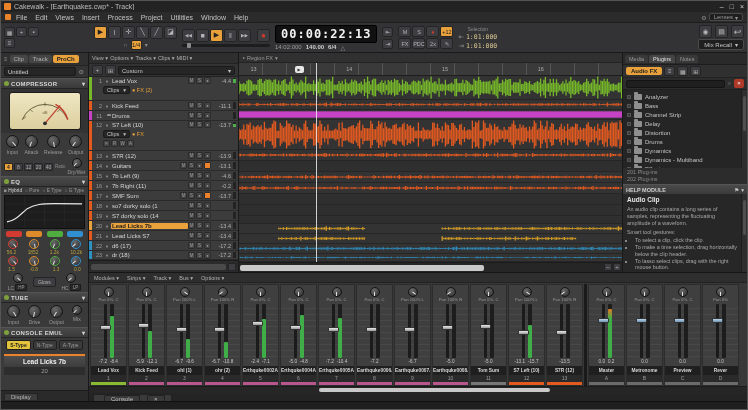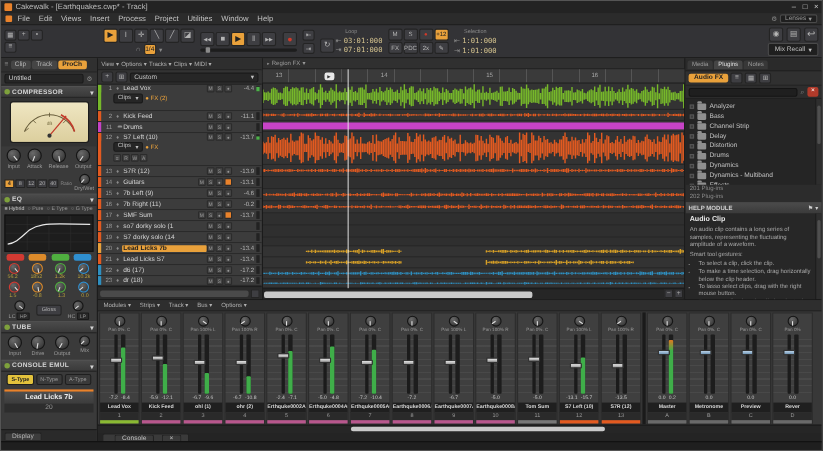--- a/index.html
+++ b/index.html
@@ -237,39 +237,32 @@
         <span class="tbtn act">▶</span>
         <span class="tbtn">‖</span>
         <span class="tbtn" style="font-size:4.5px">▶▶</span>
         <span style="width:4px"></span>
         <span class="tbtn rec">●</span>
       </div>
       <div class="seek">
           <i></i>
         </div>
     </div>
+    <div class="tb">
+      <div class="lcd">00:00:22:13</div>
+      <div class="substats">
+        <span>14:02:000</span>
+        <b>140.00</b>
+        <b>6/4</b>
+        <span>△</span>
+      </div>
+    </div>
     <div class="tb" style="justify-content:center;gap:2px">
       <span class="tbtn sm">⇤</span>
       <span class="tbtn sm">⇥</span>
-    </div>
-    <div class="tb">
-      <div class="modlbl">Loop</div>
-      <div class="row">
-        <span class="tbtn">↻</span>
-        <div>
-          <div class="timebox">
-              <span class="io">⇤</span>
-              <span>03:01:000</span>
-            </div>
-          <div class="timebox">
-              <span class="io">⇥</span>
-              <span>07:01:000</span>
-            </div>
-        </div>
-      </div>
     </div>
     <div class="tb" style="justify-content:center">
       <div class="mixgrid">
           <span class="tbtn">M</span>
           <span class="tbtn">S</span>
           <span class="tbtn rec">●</span>
           <span class="tbtn act">+12</span>
           <span class="tbtn">FX</span>
           <span class="tbtn">PDC</span>
           <span class="tbtn">2x</span>

